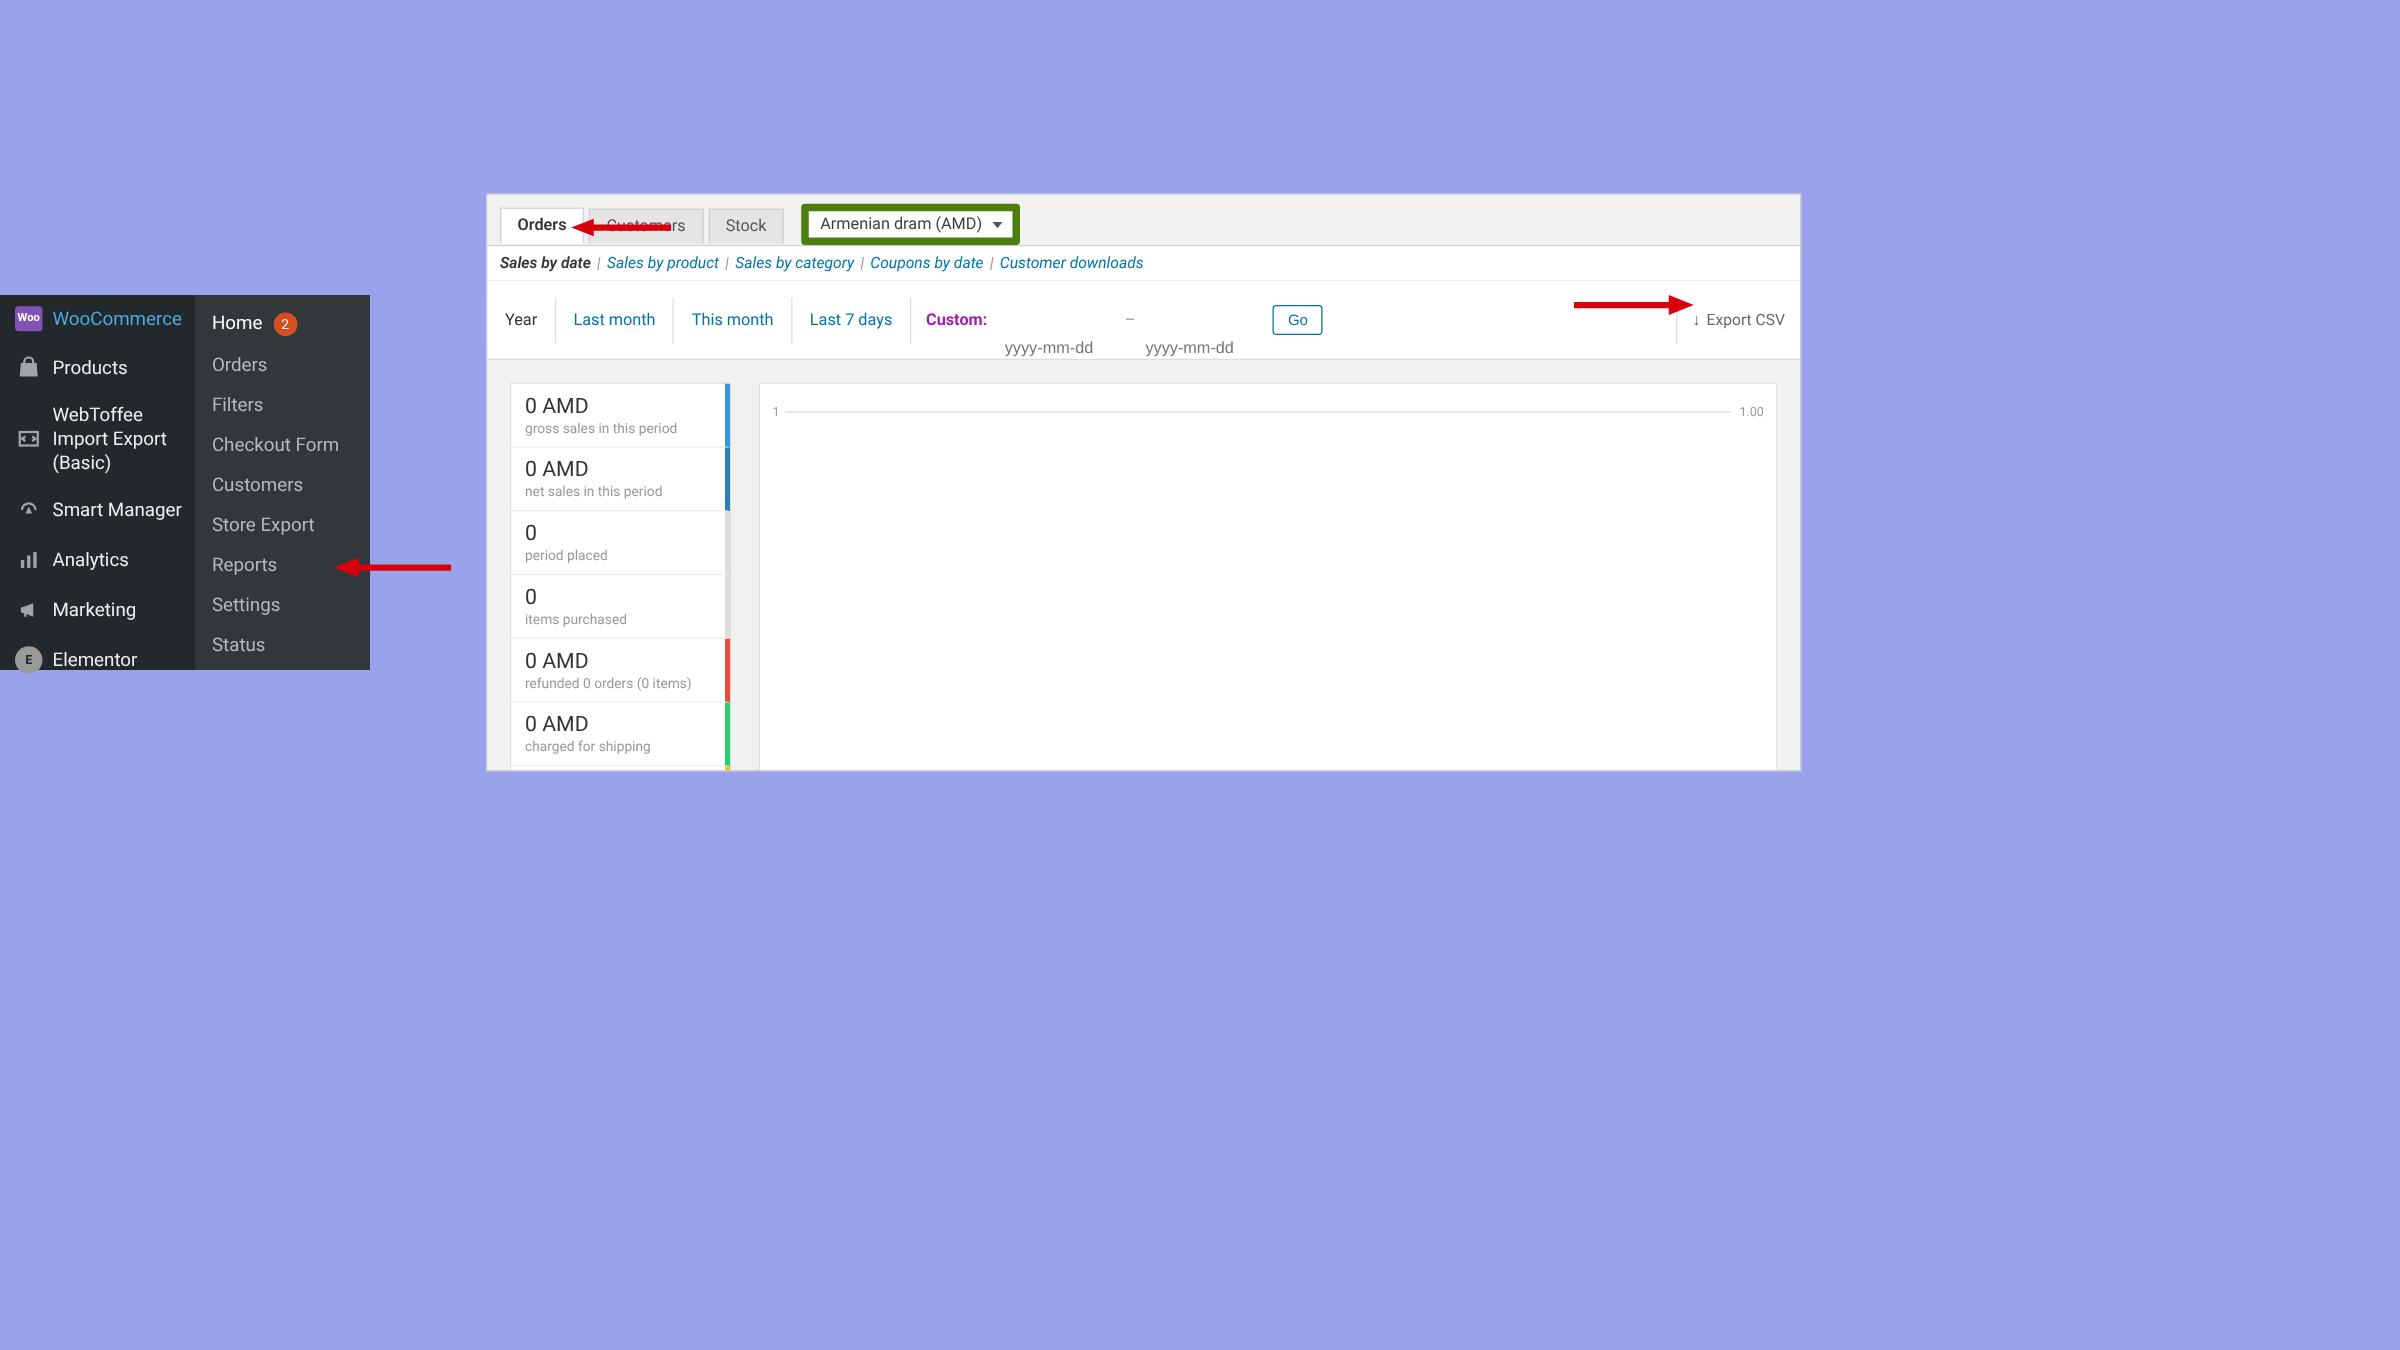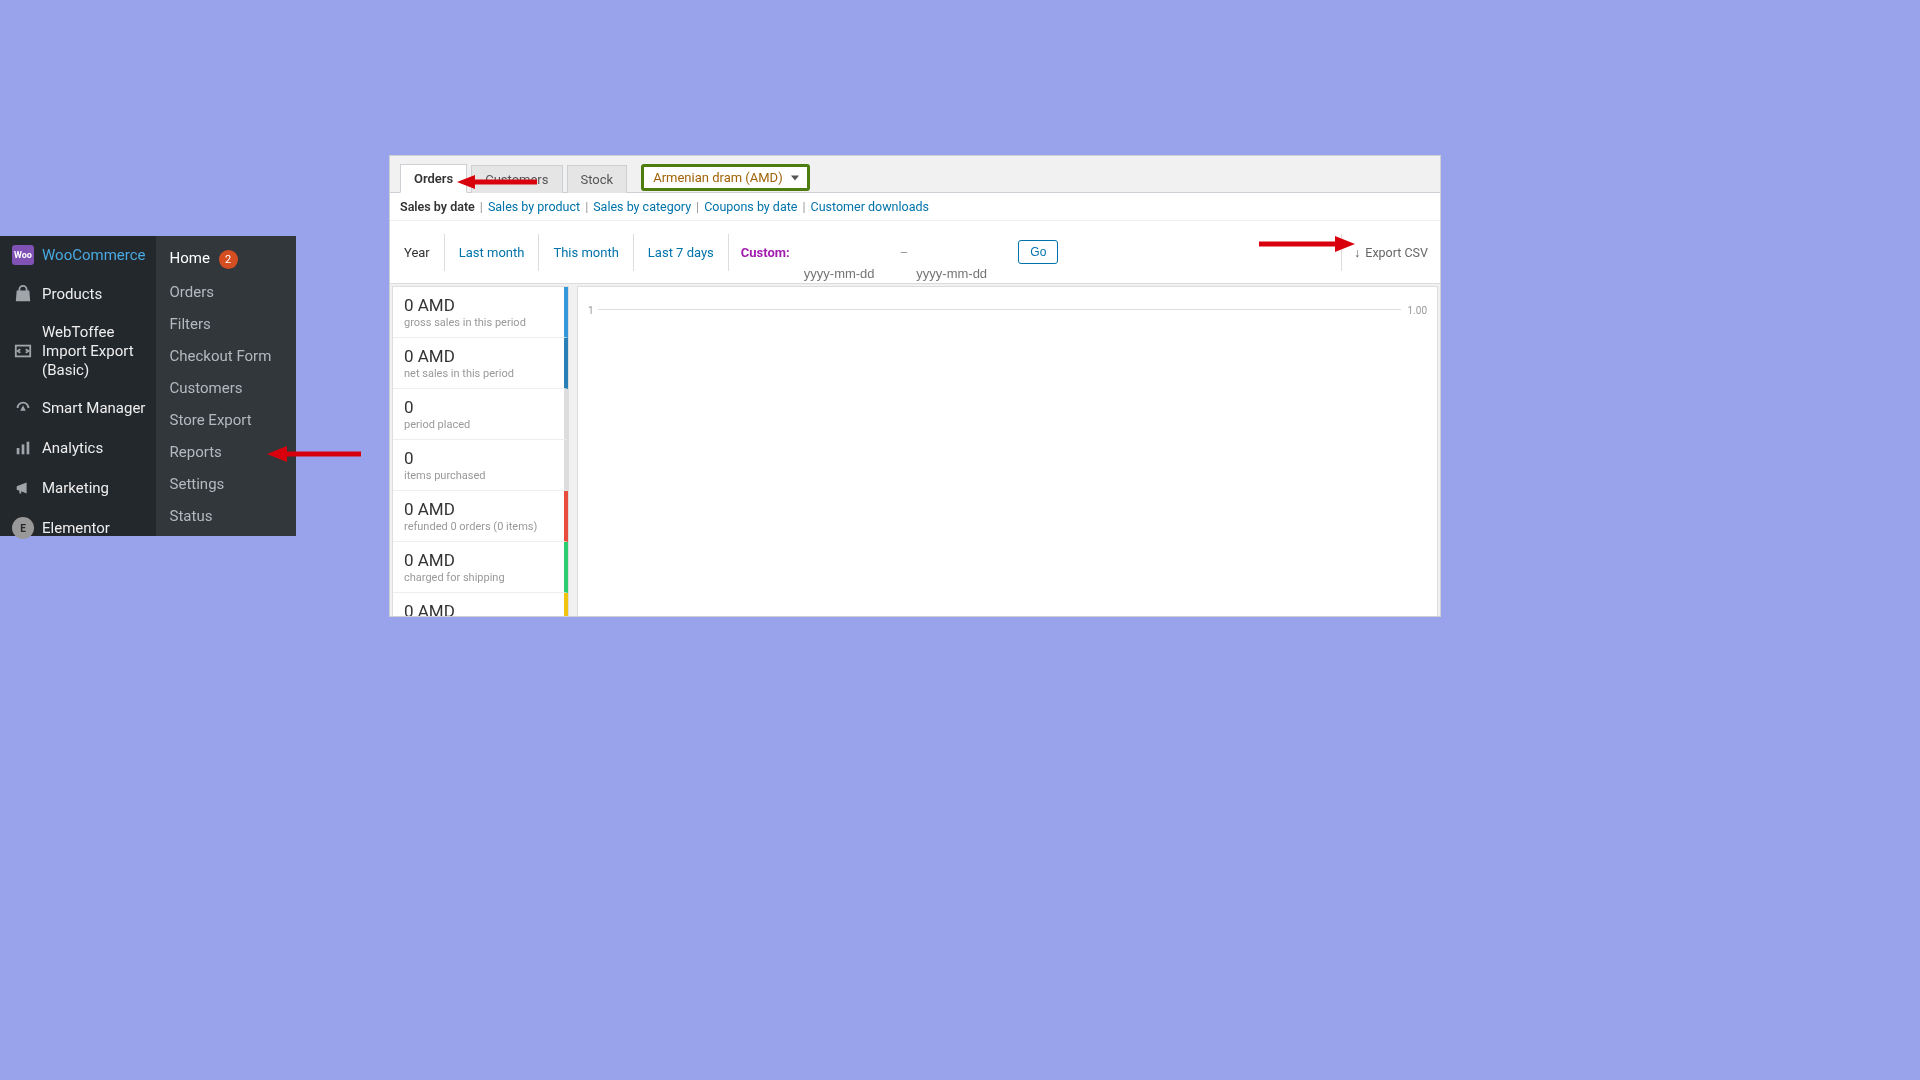--- a/index.html
+++ b/index.html
@@ -115,45 +115,46 @@
 }
 .report-tab.active {
   background: #fff;
   font-weight: 600;
   color: #333;
   border-bottom: 1px solid #fff;
 }
 .currency-select {
   margin-left: 10px;
   padding: 3px 24px 3px 9px;
-  border: 3px solid #4d7c0f;
+  border: 6px solid #4d7c0f;
   border-radius: 3px;
   background: #fff;
   font-size: 13px;
-  color: #a16207;
+  color: #404040;
   position: relative;
   cursor: pointer;
 }
 .currency-select::after {
   content: '';
   position: absolute;
   right: 8px; top: 50%;
   transform: translateY(-50%);
   border-left: 4px solid transparent;
   border-right: 4px solid transparent;
   border-top: 5px solid #555;
 }
 
 .sub-filter-row {
   background: #fff;
   padding: 6px 10px;
   font-size: 12.5px;
   display: flex;
   gap: 5px;
   border-bottom: 1px solid #eee;
+  font-style: italic;
 }
 .sub-filter-row .sep { color: #999; }
 .sub-filter-link { color: #0073aa; cursor: pointer; }
 .sub-filter-active { color: #333; font-weight: 600; }
 
 .date-range-row {
   background: #fff;
   display: flex;
   align-items: center;
   border-bottom: 1px solid #ddd;
@@ -201,22 +202,22 @@
   color: #666;
   font-size: 12.5px;
   cursor: pointer;
   display: flex;
   align-items: center;
   gap: 5px;
 }
 
 .report-body {
   display: flex;
-  padding: 2px;
-  gap: 8px;
+  padding: 18px;
+  gap: 22px;
   background: #f1f1f1;
 }
 .stat-list {
   width: 177px;
   background: #fff;
   border: 1px solid #ddd;
 }
 .stat-item {
   padding: 8px 11px;
   border-bottom: 1px solid #eee;

